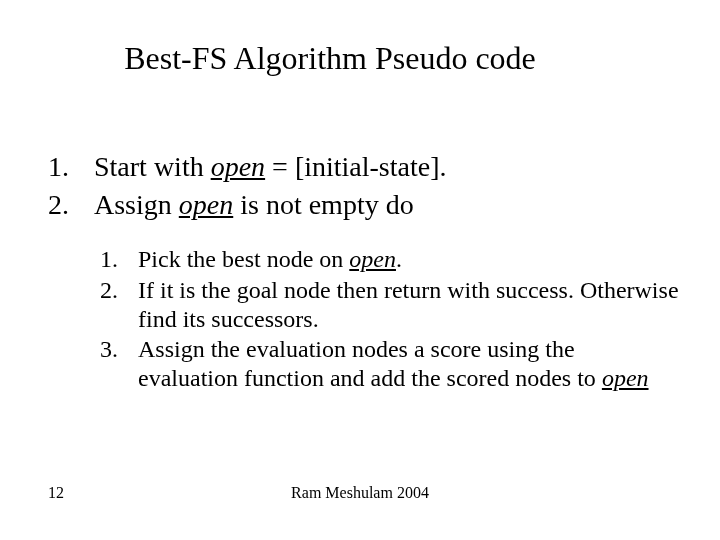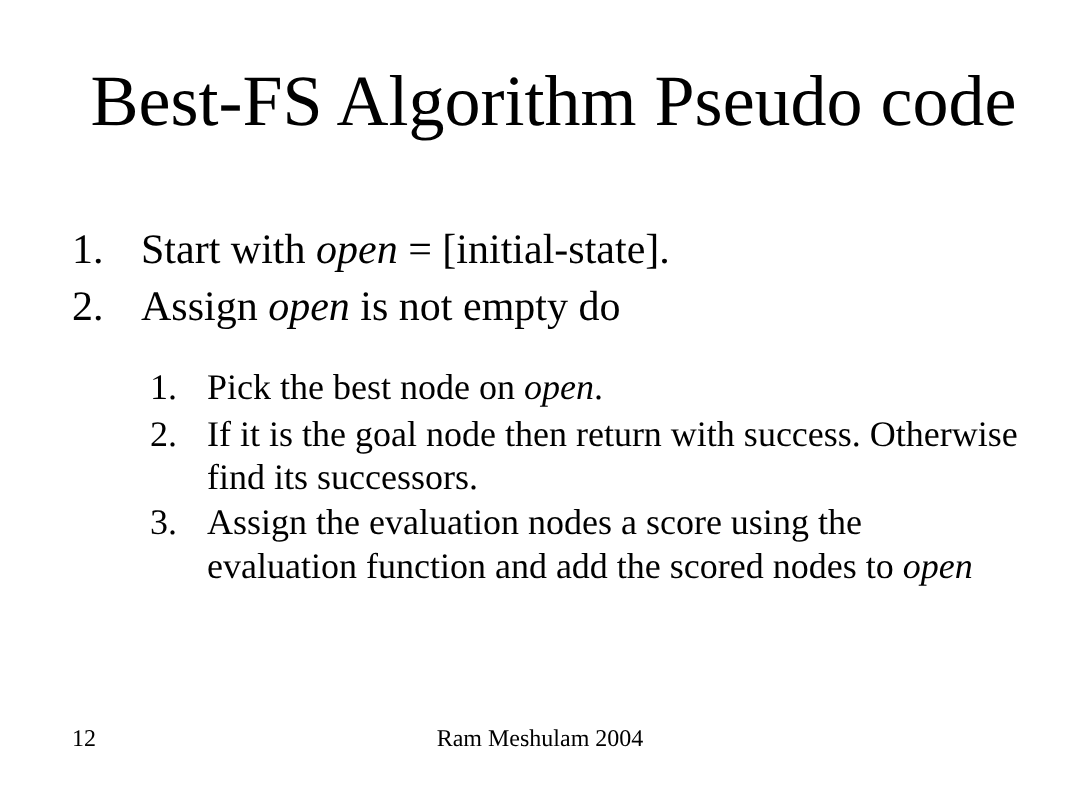--- a/index.html
+++ b/index.html
@@ -16,23 +16,22 @@
     width: 720px;
     height: 540px;
     box-sizing: border-box;
   }
   .title {
     position: absolute;
     top: 40px;
     left: 0;
     width: 660px;
     text-align: center;
-    font-size: 48px;
+    font-size: 32px;
     font-weight: normal;
-    padding-left: 39px;
   }
   .outer-list {
     position: absolute;
     top: 150px;
     left: 48px;
     right: 40px;
     font-size: 28px;
     line-height: 1.2;
   }
   .outer-item {
@@ -54,20 +53,21 @@
   .inner-item {
     display: flex;
     margin-bottom: 2px;
   }
   .inner-num {
     width: 38px;
     flex: 0 0 38px;
   }
   .italic {
     font-style: italic;
+    text-decoration: underline;
   }
   .footer-left {
     position: absolute;
     left: 48px;
     bottom: 38px;
     font-size: 16px;
   }
   .footer-center {
     position: absolute;
     bottom: 38px;

